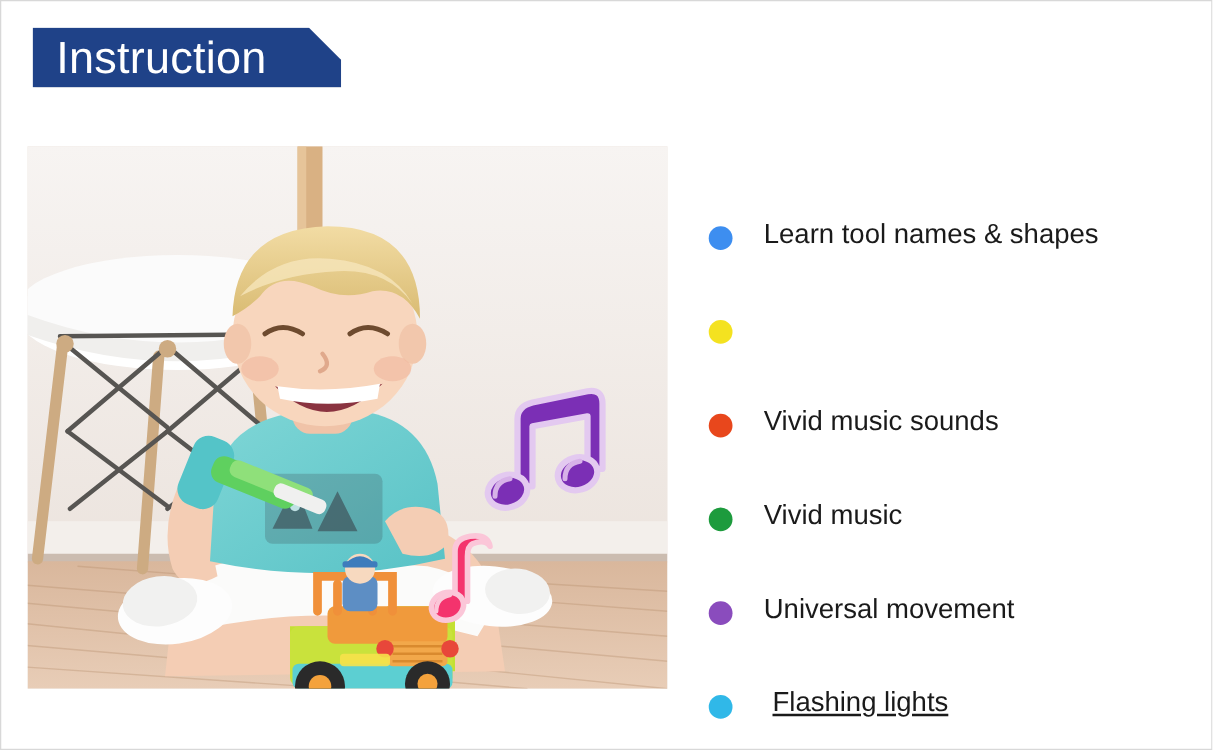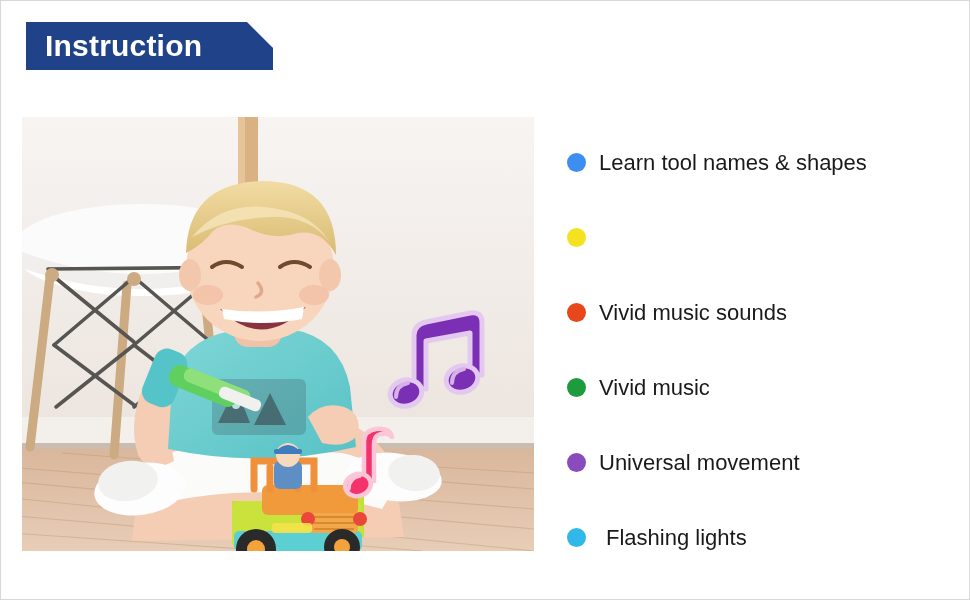--- a/index.html
+++ b/index.html
@@ -33,22 +33,22 @@
     inset: 0;
     background: #1f4288;
     clip-path: polygon(0 0, 221px 0, 247px 26px, 247px 48px, 0 48px);
     box-shadow: 2px 3px 4px rgba(0,0,0,0.28);
   }
   #banner-title {
     position: absolute;
     left: 19px;
     top: 6px;
     color: #ffffff;
-    font-size: 30px;
-    font-weight: bold;
+    font-size: 36px;
+    font-weight: normal;
     letter-spacing: 0.2px;
     line-height: 36px;
     white-space: nowrap;
   }
 
   
   #photo {
     position: absolute;
     left: 21px;
     top: 116px;
@@ -61,37 +61,38 @@
 
   
   #feature-list {
     position: absolute;
     left: 566px;
     top: 124px;
     width: 392px;
   }
   .feature-item {
     display: flex;
-    align-items: center;
+    align-items: flex-end;
     height: 75px;
+    gap: 12px;
   }
   .feature-bullet {
     width: 19px;
     height: 19px;
     border-radius: 50%;
     flex: 0 0 auto;
     margin-right: 13px;
   }
   .feature-label {
     font-size: 22px;
     color: #1a1a1a;
     line-height: 26px;
     white-space: nowrap;
   }
-  .feature-item.indent .feature-label { margin-left: 7px; }
+  .feature-item.indent .feature-label { margin-left: 7px; text-decoration: underline; }
 </style>
 </head>
 <body>
 
 <div id="page">
 
   <div id="header-banner">
     <div id="banner-shape"></div>
     <div id="banner-title">Instruction</div>
   </div>

